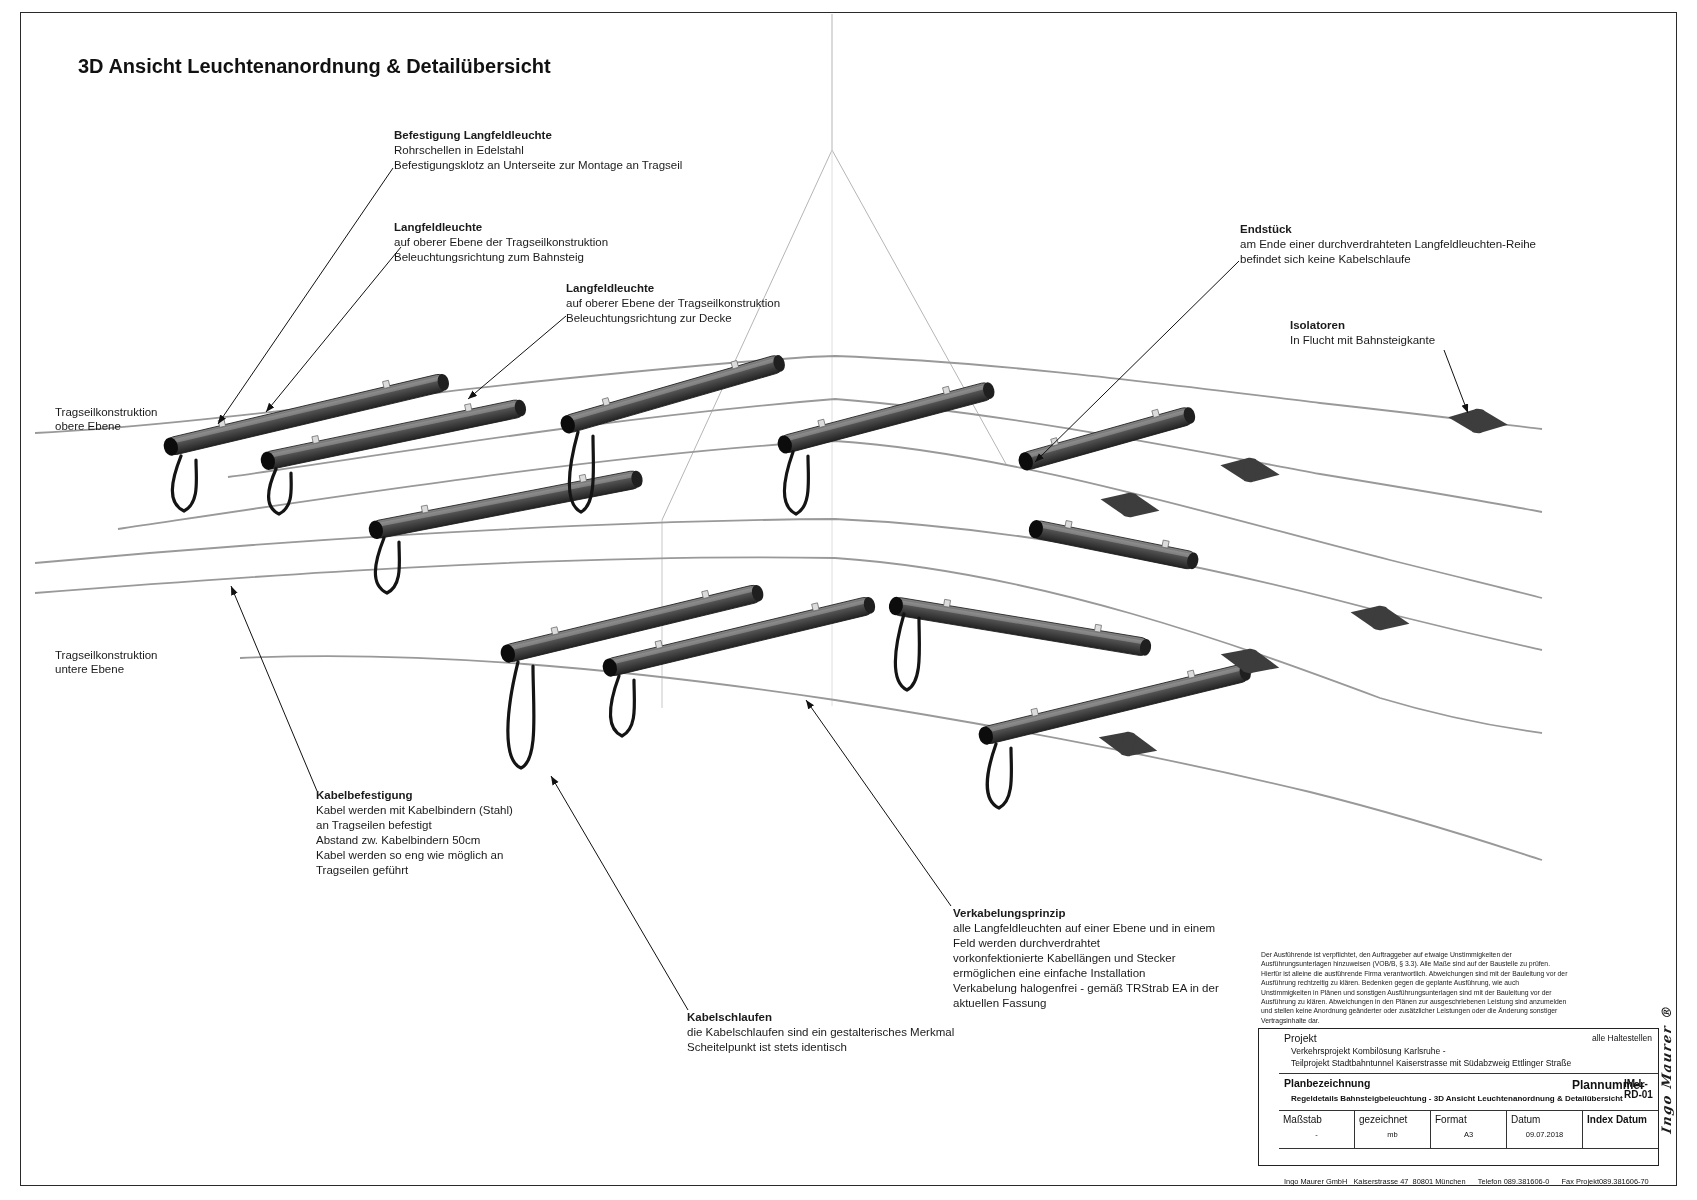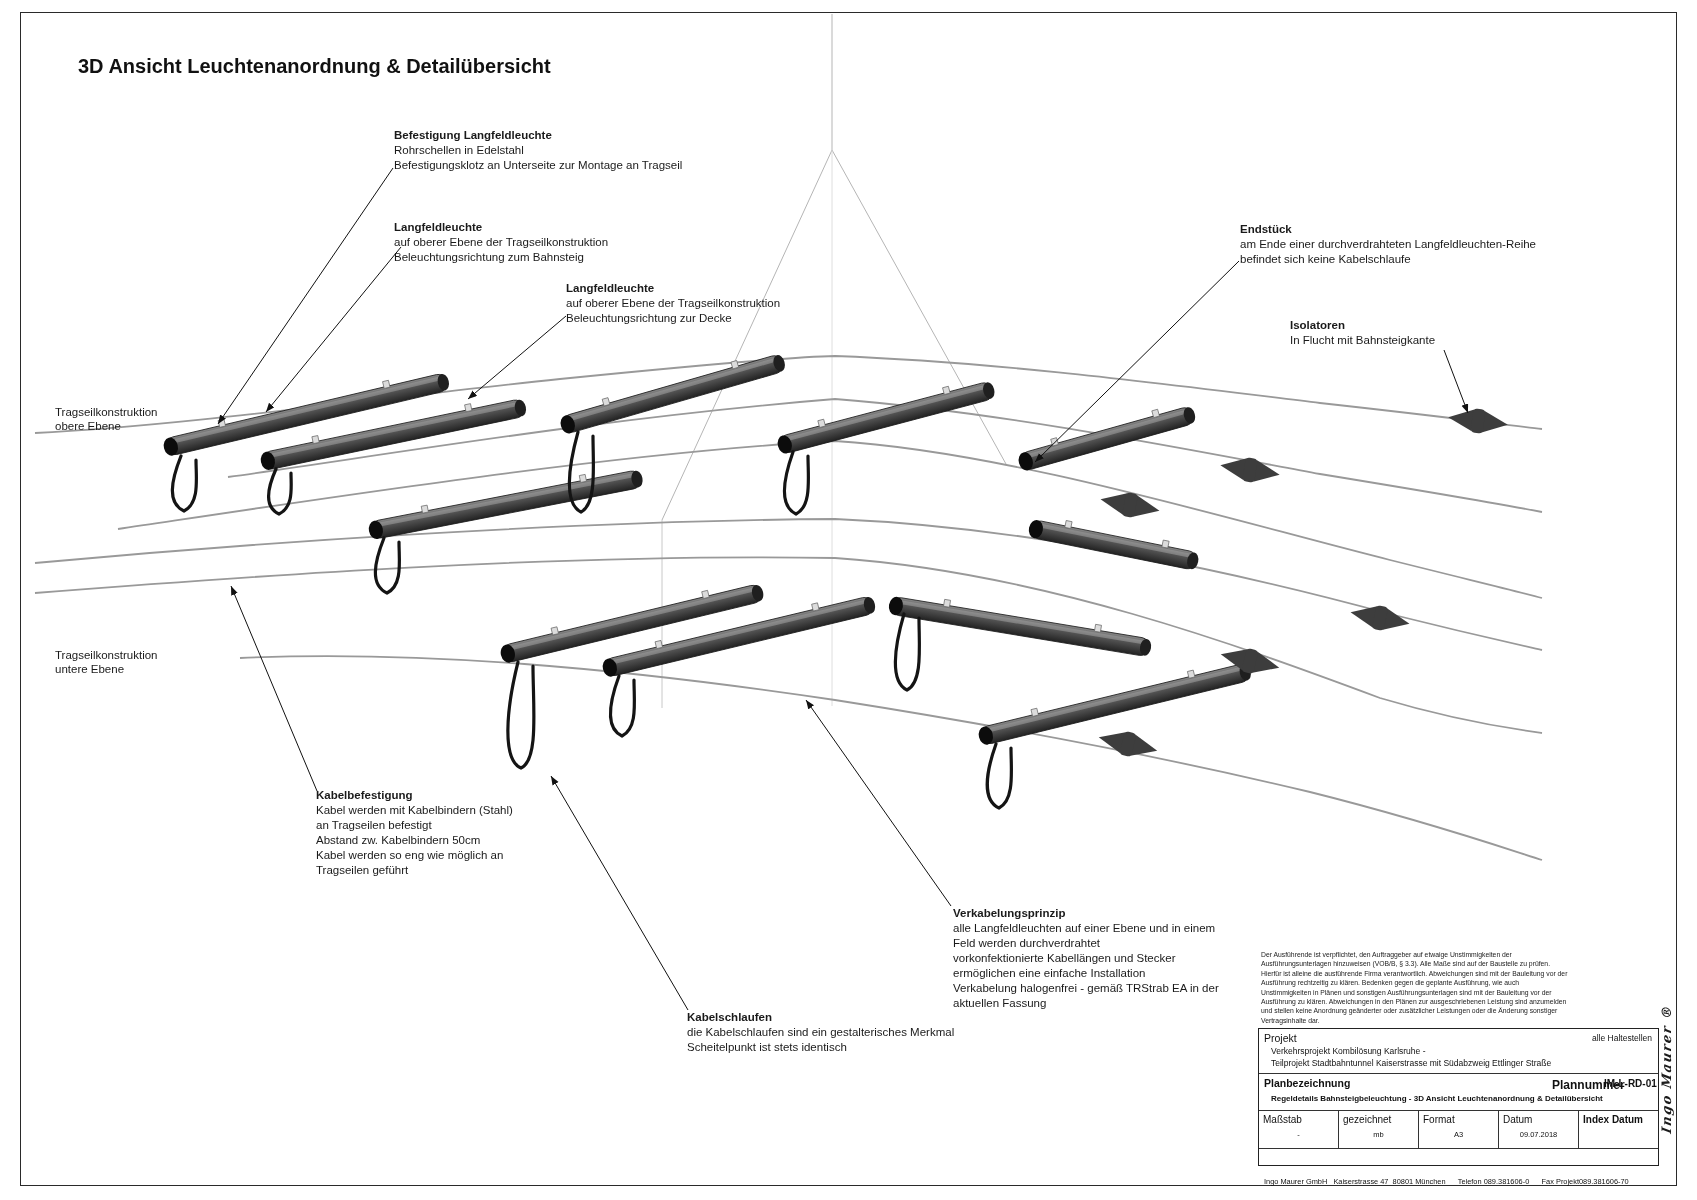--- a/index.html
+++ b/index.html
@@ -9,21 +9,21 @@
          border:1.5px solid #2a2a2a;}
   .scene{position:absolute;left:0;top:0;width:1697px;height:1200px;}
   .page-title{position:absolute;left:78px;top:55px;font-size:20px;font-weight:bold;white-space:nowrap;}
   .ann{position:absolute;font-size:11.5px;line-height:15px;white-space:nowrap;color:#1a1a1a;}
   .ann .t{font-weight:bold;display:block;}
   .ann .l{display:block;}
   .plain{position:absolute;font-size:11.5px;line-height:14px;white-space:nowrap;color:#1a1a1a;}
   .disclaimer{position:absolute;left:1261px;top:950px;width:420px;font-size:6.8px;
          line-height:9.4px;color:#222;}
   .tblock{position:absolute;left:1258px;top:1028px;width:401px;height:138px;
-         border:1.5px solid #222;box-sizing:border-box;background:#fff;}
+         border:1.5px solid #222;box-sizing:border-box;background:#fff;padding-left:20px;}
   .tb-row1{position:relative;height:45px;border-bottom:1px solid #333;box-sizing:border-box;}
   .tb-row2{position:relative;height:37px;border-bottom:1px solid #333;box-sizing:border-box;font-weight:bold;}
   .tb-row3{position:relative;height:38px;border-bottom:1px solid #333;box-sizing:border-box;display:flex;}
   .tb-row4{position:relative;height:16px;}
   .tb-label{font-size:10.5px;color:#111;}
   .tb-small{font-size:8.5px;color:#111;}
   .r1-label{position:absolute;left:5px;top:3px;}
   .r1-right{position:absolute;right:6px;top:4px;font-size:8.5px;}
   .r1-line1{position:absolute;left:12px;top:17px;}
   .r1-line2{position:absolute;left:12px;top:29px;}

